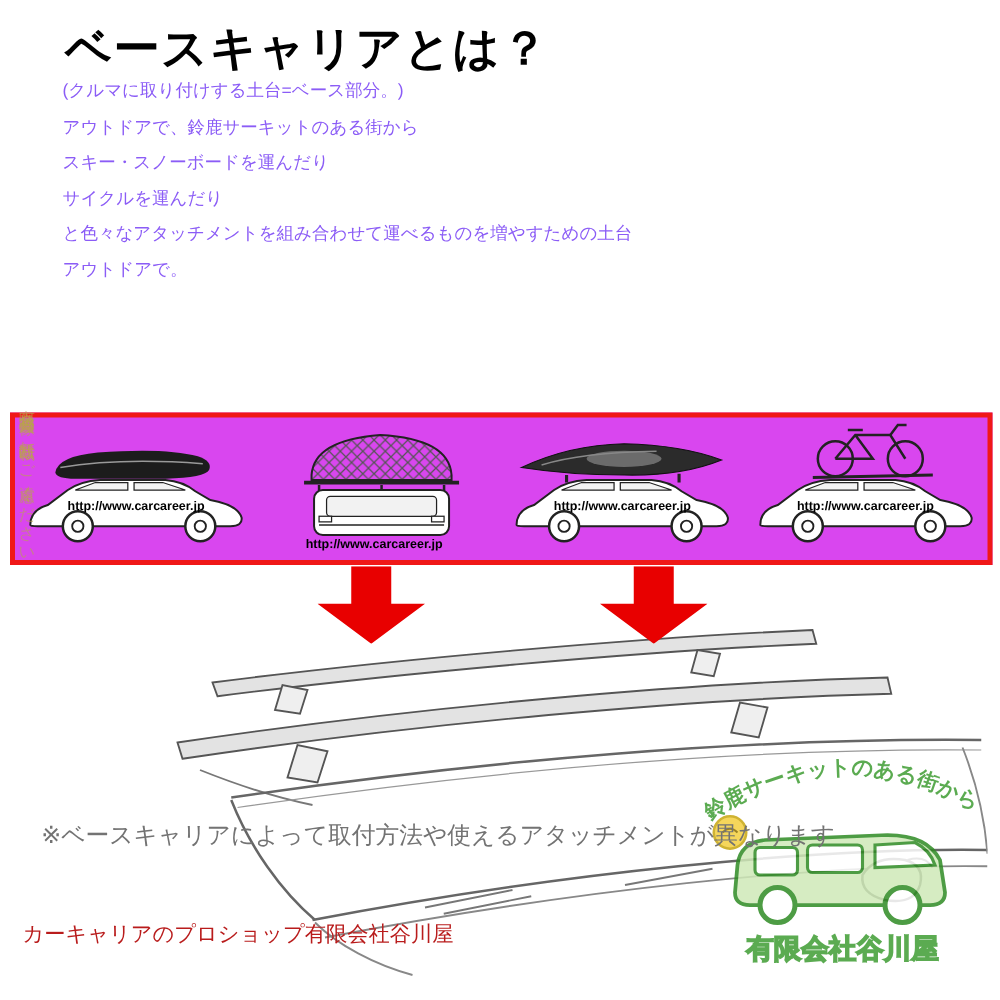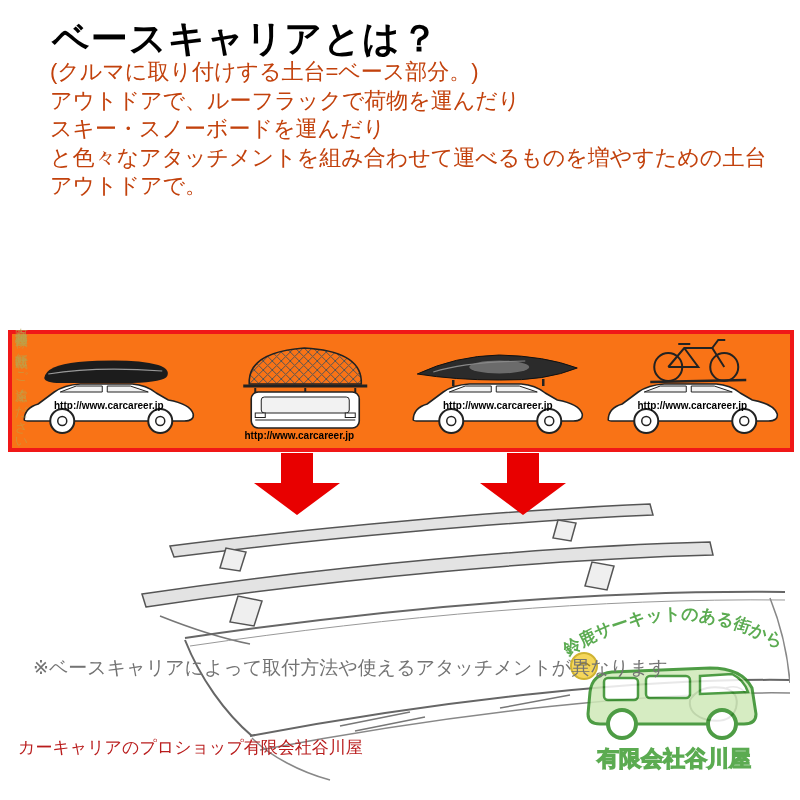--- a/index.html
+++ b/index.html
@@ -4,25 +4,25 @@
 <style>
   html,body{margin:0;padding:0;background:#fff;}
   .page{
     position:relative;width:800px;height:800px;background:#fff;overflow:hidden;
     font-family:"Liberation Sans","DejaVu Sans",sans-serif;color:#111;
   }
   .title{
     position:absolute;left:52px;top:14px;font-size:37px;font-weight:bold;
     letter-spacing:1px;color:#000;margin:0;
   }
-  .intro{position:absolute;left:50px;top:58px;font-size:22px;line-height:28.5px;color:#c2410c;}
+  .intro{position:absolute;left:50px;top:58px;font-size:14px;line-height:28.5px;color:#8b5cf6;}
   .intro div{white-space:nowrap;}
   .examples-panel{
     position:absolute;left:8px;top:330px;width:778px;height:114px;
-    border:4px solid #f01818;background:#f97316;display:flex;z-index:3;align-items:center;
+    border:4px solid #f01818;background:#d946ef;display:flex;z-index:3;align-items:center;
   }
   .example-cell{position:relative;width:25%;height:100%;}
   .example-cell svg{position:absolute;left:0;top:0;width:100%;height:112px;}
   .url-label{
     position:absolute;font-size:10px;font-weight:bold;color:#000;
     white-space:nowrap;letter-spacing:0px;z-index:2;
   }
   .url-on-door{left:42px;top:66px;}
   .url-below{left:38px;top:96px;}
   .down-arrow{position:absolute;width:86px;height:62px;z-index:2;}
@@ -46,22 +46,23 @@
 </style>
 </head>
 <body>
 
 <div class="page">
 
   <h1 class="title">ベースキャリアとは？</h1>
 
   <div class="intro">
     <div>(クルマに取り付けする土台=ベース部分。)</div>
-    <div>アウトドアで、ルーフラックで荷物を運んだり</div>
+    <div>アウトドアで、鈴鹿サーキットのある街から</div>
     <div>スキー・スノーボードを運んだり</div>
+    <div>サイクルを運んだり</div>
     <div>と色々なアタッチメントを組み合わせて運べるものを増やすための土台</div>
     <div>アウトドアで。</div>
   </div>
 
   <div class="examples-panel">
 
     <div class="example-cell">
       <svg viewBox="0 0 190 112" aria-hidden="true">
         <path d="M30,44 Q32,31 64,28 Q118,24 144,31 Q156,35 153,42 Q150,48 118,49 L46,49 Q31,49 30,44 Z" fill="#1c1c1c"></path>
         <path d="M34,40 Q82,32 148,37" stroke="#999" stroke-width="1.2" fill="none"></path>

